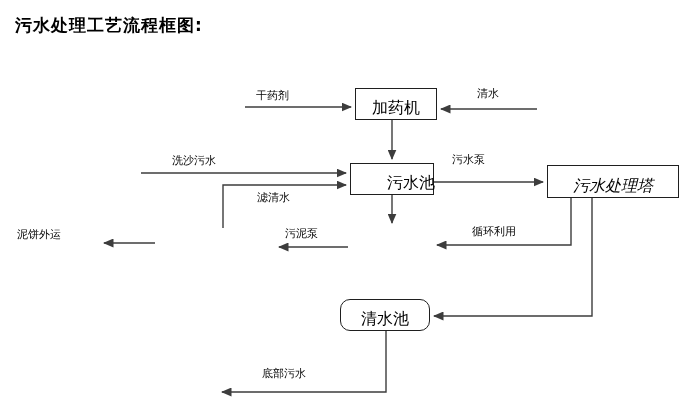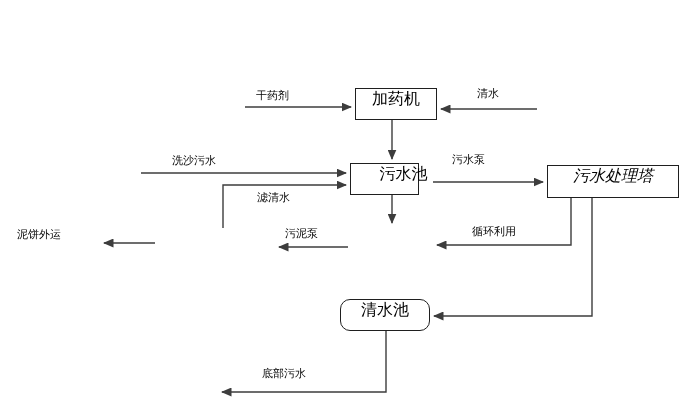--- a/index.html
+++ b/index.html
@@ -38,39 +38,40 @@
   svg.connectors line, svg.connectors polyline{
     stroke:var(--line);
     stroke-width:1.4;
     fill:none;
   }
   .node{
     position:absolute;
     border:1.6px solid var(--box-border);
     background:var(--bg);
     display:flex;
-    align-items:flex-start;
+    align-items:flex-end;
     justify-content:center;
     font-size:16px;
     white-space:nowrap;
     box-sizing:border-box;
   }
   .elabel{
     position:absolute;
     font-size:11px;
     white-space:nowrap;
     line-height:17px;
     font-family:Liberation Mono, monospace;
   }
 </style>
 </head>
 <body>
 
 <div class="stage">
 
+  <div class="diagram-title">污水处理工艺流程框图:</div>
 
   <svg class="connectors" viewBox="0 0 700 420">
     <defs>
       <marker id="ah" markerUnits="userSpaceOnUse" markerWidth="11" markerHeight="9" refX="9.5" refY="4.5" orient="auto">
         <path d="M0,0 L10.5,4.5 L0,9 Z" style="fill:var(--line)"></path>
       </marker>
     </defs>
 
     <line x1="245" y1="107" x2="351" y2="107" marker-end="url(#ah)"></line>
 
@@ -94,21 +95,21 @@
 
     <polyline points="592,198 592,316 434,316" marker-end="url(#ah)"></polyline>
 
     <polyline points="386,331 386,392 222,392" marker-end="url(#ah)"></polyline>
   </svg>
 
   <div class="node" style="left:355px;top:88px;width:82px;height:32px;">
     <span>加药机</span>
   </div>
 
-  <div class="node" style="left:350px;top:163px;width:69px;height:32px;padding-left:38px;">
+  <div class="node" style="left:350px;top:163px;width:84px;height:32px;padding-left:38px;">
     <span>污水池</span>
   </div>
 
   <div class="node" style="left:547px;top:165px;width:132px;height:33px;font-style:italic;">
     <span>污水处理塔</span>
   </div>
 
 
 
   <div class="node" style="left:340px;top:299px;width:90px;height:32px;border-radius:10px;">

